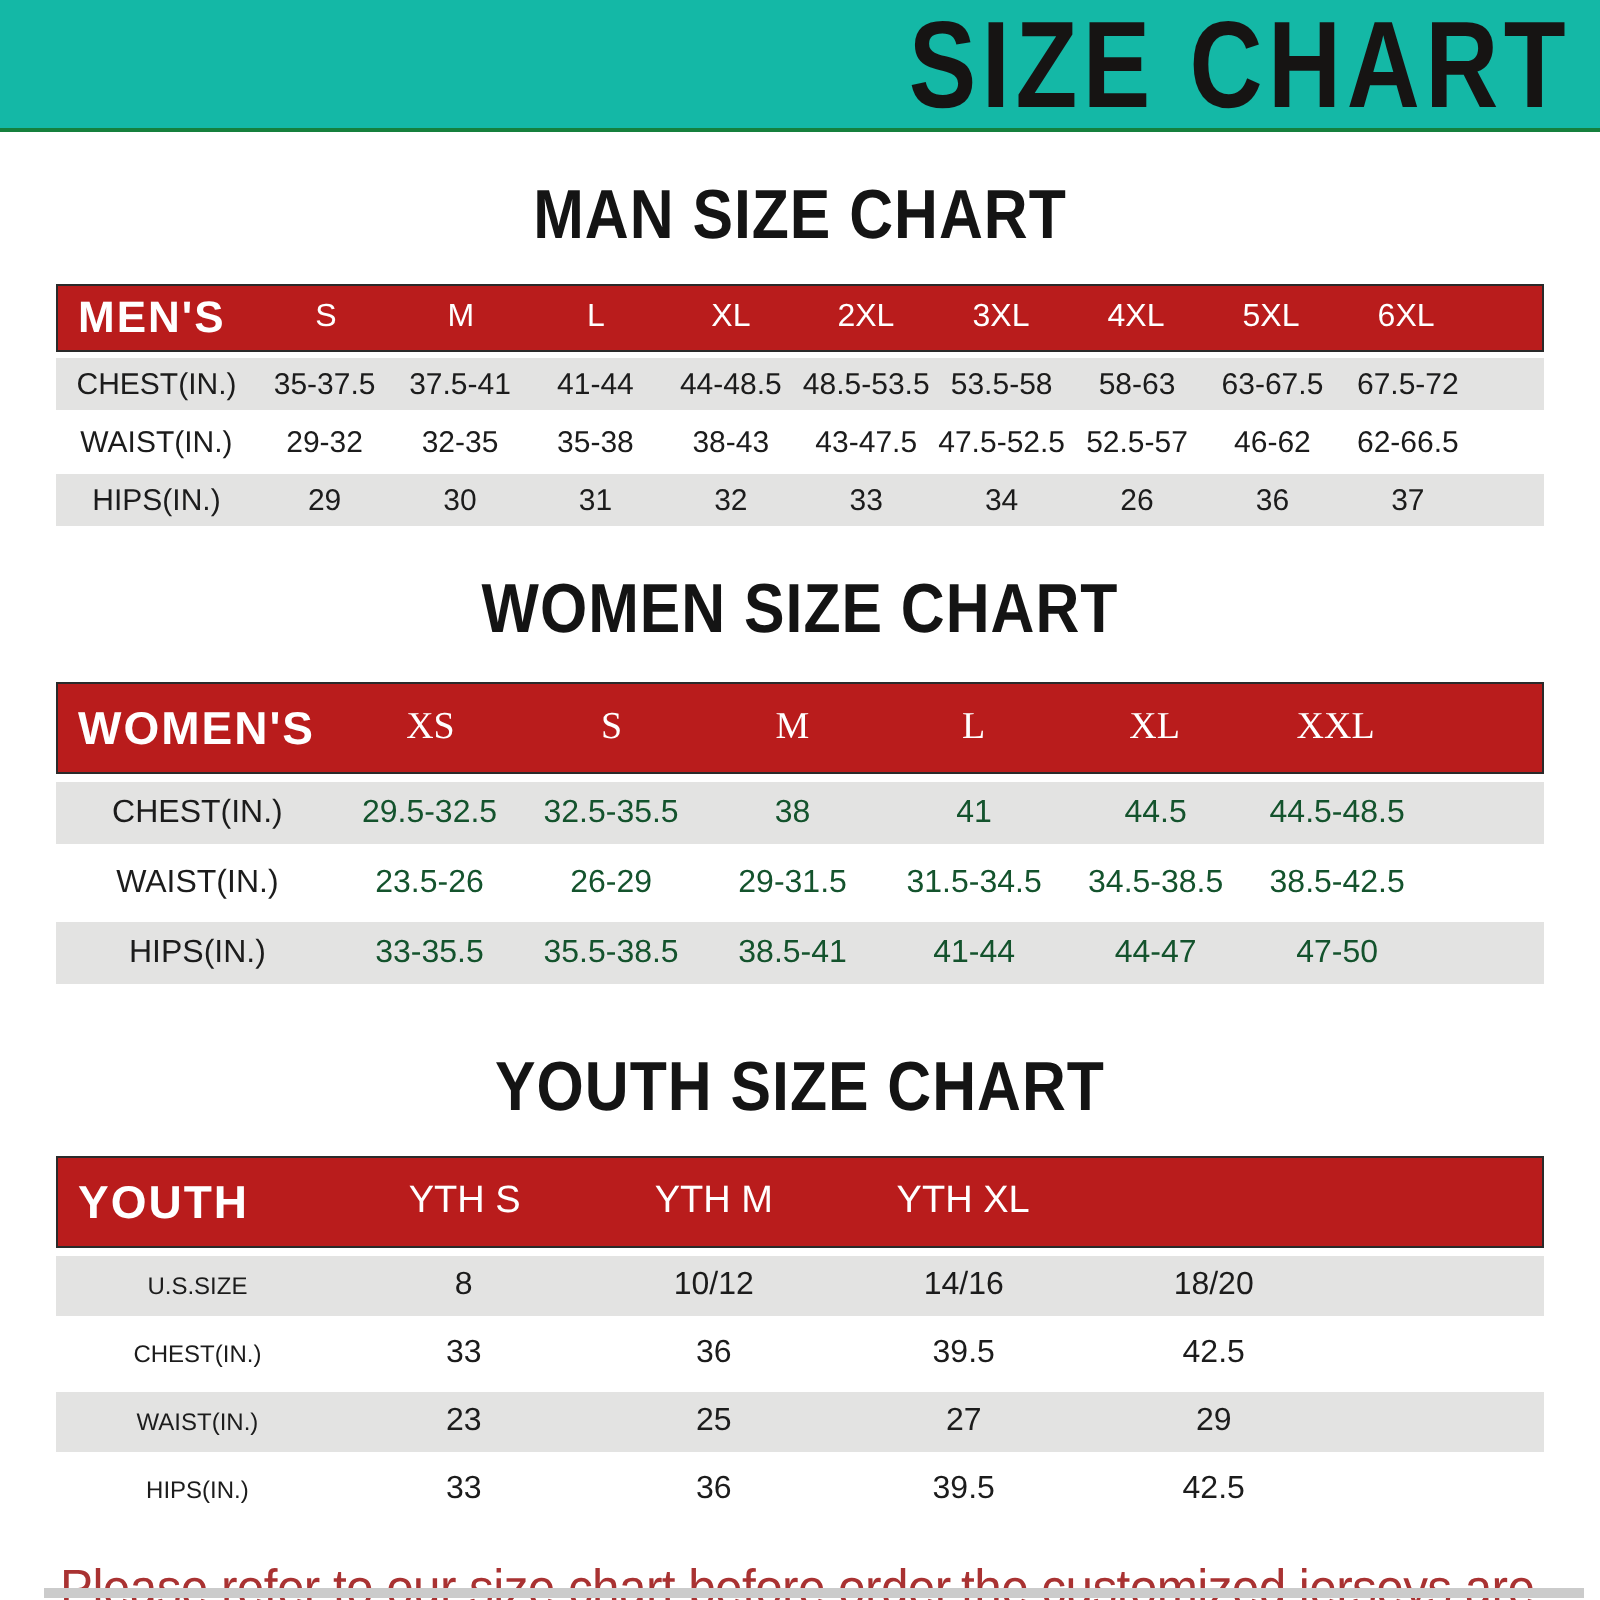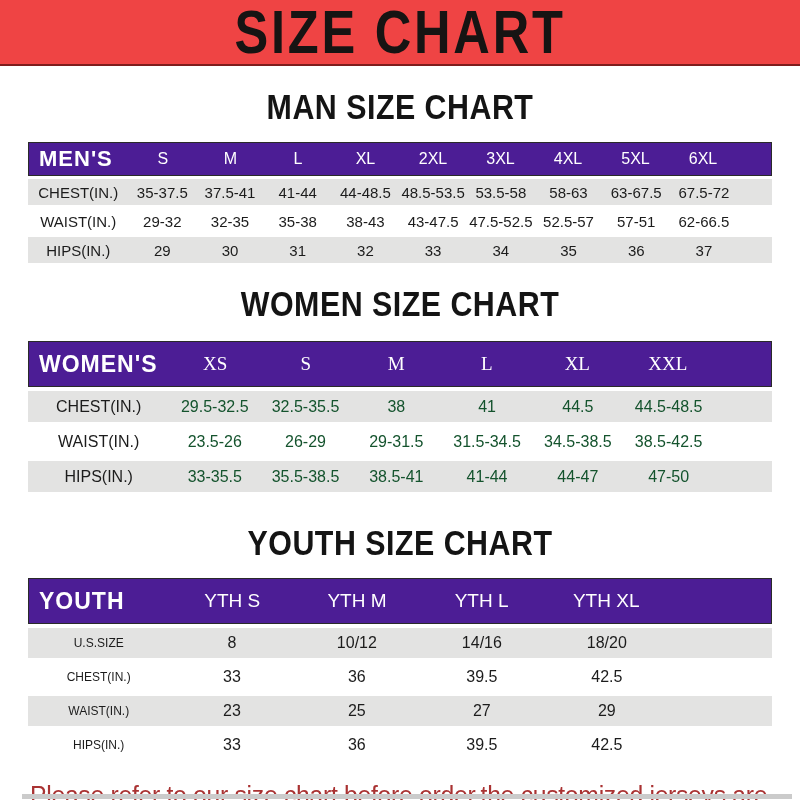--- a/index.html
+++ b/index.html
@@ -1,43 +1,43 @@
 <!DOCTYPE html>
 <html><head>
 <meta charset="utf-8">
 <style>
   * { margin:0; padding:0; box-sizing:border-box; }
   html,body { width:800px; background:#ffffff; font-family:"Liberation Sans", sans-serif; }
   .page { position:relative; width:800px; height:800px; background:#fff; overflow:hidden; }
 
   
   .banner {
-    width:800px; height:66px; background:#ef4444;
-    display:flex; align-items:center; justify-content:center;
-    border-bottom:2px solid #7f1d1d;
+    width:800px; height:66px; background:#14b8a6;
+    display:flex; align-items:center; justify-content:flex-end;
+    border-bottom:2px solid #15803d;
   }
   .banner-title {
     font-size:55px; font-weight:800; color:#161413;
     letter-spacing:3px; transform:scale(0.92,1.12);
     white-space:nowrap;
   }
 
   
   .section-heading {
     text-align:center; font-size:31px; font-weight:800; color:#141414;
     letter-spacing:0.5px; transform:scale(0.98,1.12);
   }
   .h-man   { margin-top:24px; margin-bottom:16px; }
   .h-women { margin-top:24px; margin-bottom:18px; }
   .h-youth { margin-top:34px; margin-bottom:16px; }
 
   
   .size-table { width:744px; margin:0 auto; }
   .t-header {
-    display:flex; align-items:center; background:#4c1d95; color:#ffffff;
+    display:flex; align-items:center; background:#b91c1c; color:#ffffff;
     border:1px solid #2a2a2a;
   }
   .t-row { display:flex; align-items:center; margin-top:3px;justify-content:flex-end; }
   .row-gray  { background:#E3E3E2; }
   .row-white { background:#ffffff; }
   .cell { text-align:center; white-space:nowrap; }
   .corner { text-align:left; font-weight:800; padding-left:10px; letter-spacing:1px; }
 
   
   .men .t-header { height:34px; }
@@ -123,33 +123,33 @@
     </div>
     <div class="t-row row-white">
       <div class="cell row-label c-label">WAIST(IN.)</div>
       <div class="cell val c-size">29-32</div>
       <div class="cell val c-size">32-35</div>
       <div class="cell val c-size">35-38</div>
       <div class="cell val c-size">38-43</div>
       <div class="cell val c-size">43-47.5</div>
       <div class="cell val c-size">47.5-52.5</div>
       <div class="cell val c-size">52.5-57</div>
-      <div class="cell val c-size">57-51</div>
+      <div class="cell val c-size">46-62</div>
       <div class="cell val c-size">62-66.5</div>
       <div class="cell c-sp"></div>
     </div>
     <div class="t-row row-gray">
       <div class="cell row-label c-label">HIPS(IN.)</div>
       <div class="cell val c-size">29</div>
       <div class="cell val c-size">30</div>
       <div class="cell val c-size">31</div>
       <div class="cell val c-size">32</div>
       <div class="cell val c-size">33</div>
       <div class="cell val c-size">34</div>
-      <div class="cell val c-size">35</div>
+      <div class="cell val c-size">26</div>
       <div class="cell val c-size">36</div>
       <div class="cell val c-size">37</div>
       <div class="cell c-sp"></div>
     </div>
   </div>
 
   <div class="section-heading h-women">WOMEN SIZE CHART</div>
 
   <div class="size-table women">
     <div class="t-header">
@@ -194,21 +194,20 @@
     </div>
   </div>
 
   <div class="section-heading h-youth">YOUTH SIZE CHART</div>
 
   <div class="size-table youth">
     <div class="t-header">
       <div class="cell corner c-label">YOUTH</div>
       <div class="cell col-head c-size">YTH S</div>
       <div class="cell col-head c-size">YTH M</div>
-      <div class="cell col-head c-size">YTH L</div>
       <div class="cell col-head c-size">YTH XL</div>
       <div class="cell c-sp"></div>
     </div>
     <div class="t-row row-gray">
       <div class="cell row-label c-label">U.S.SIZE</div>
       <div class="cell val c-size">8</div>
       <div class="cell val c-size">10/12</div>
       <div class="cell val c-size">14/16</div>
       <div class="cell val c-size">18/20</div>
       <div class="cell c-sp"></div>

